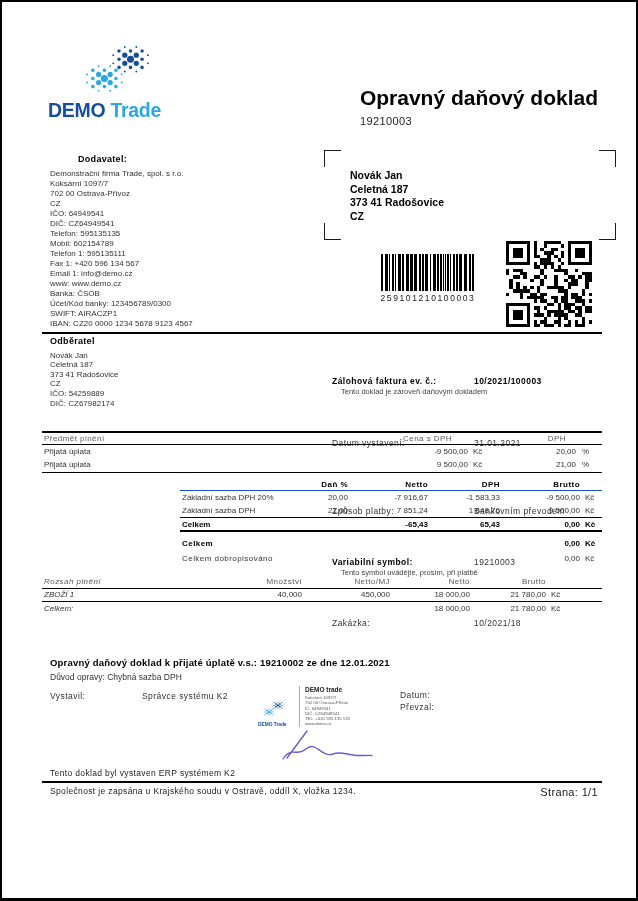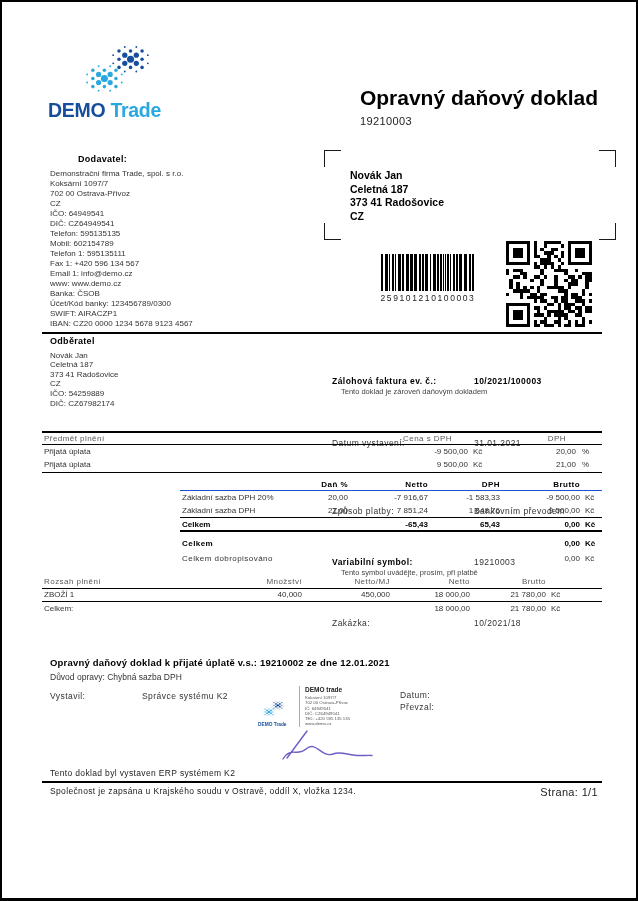--- a/index.html
+++ b/index.html
@@ -85,21 +85,21 @@
   .totals .trow { height: 15px; }
   .tot-lbl { flex: 1; padding-left: 2px; }
   .tot-val { width: 78px; text-align: right; }
   .tot-kc { width: 22px; padding-left: 5px; }
 
   
   .t3 { position: absolute; left: 40px; top: 573px; width: 560px; }
   .t3 .thead { height: 13px; border-bottom: 1px solid #000; color: #595959; }
   .t3 .trow { height: 13.5px; }
   .t3 .brow { border-bottom: 1px solid #000; }
-  .c3-name { flex: 1; padding-left: 2px; }
+  .c3-name { flex: 1; padding-left: 2px; font-style: italic; }
   .c3-qty { width: 80px; text-align: right; }
   .c3-mj { width: 88px; text-align: right; }
   .c3-netto { width: 80px; text-align: right; }
   .c3-brutto { width: 76px; text-align: right; }
   .c3-kc { width: 56px; padding-left: 5px; }
 
   
   .correction { position: absolute; left: 48px; top: 655px; }
   .corr-title { font-size: 9.5px; font-weight: bold; color: #000; letter-spacing: 0.2px; }
   .corr-reason { font-size: 8.5px; color: #333; margin-top: 4px; }

